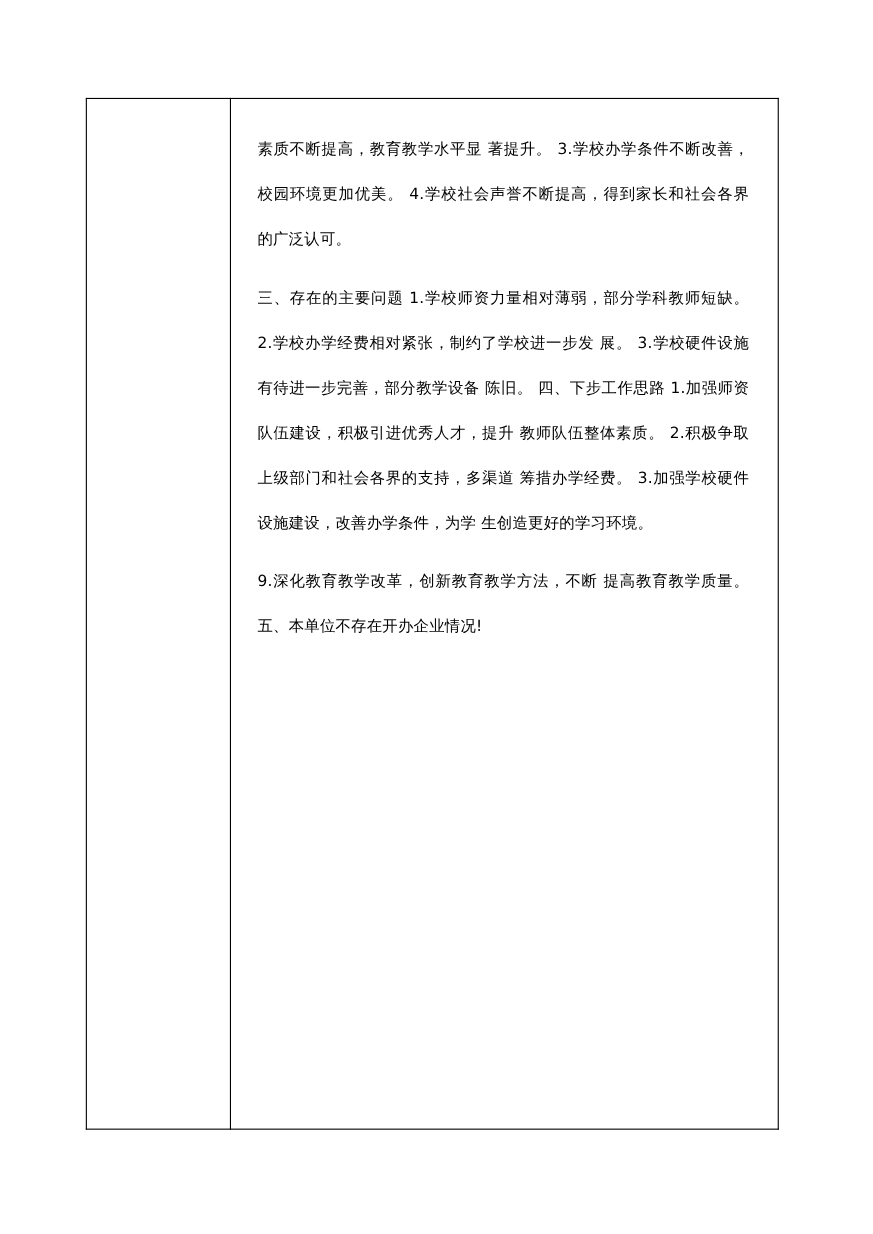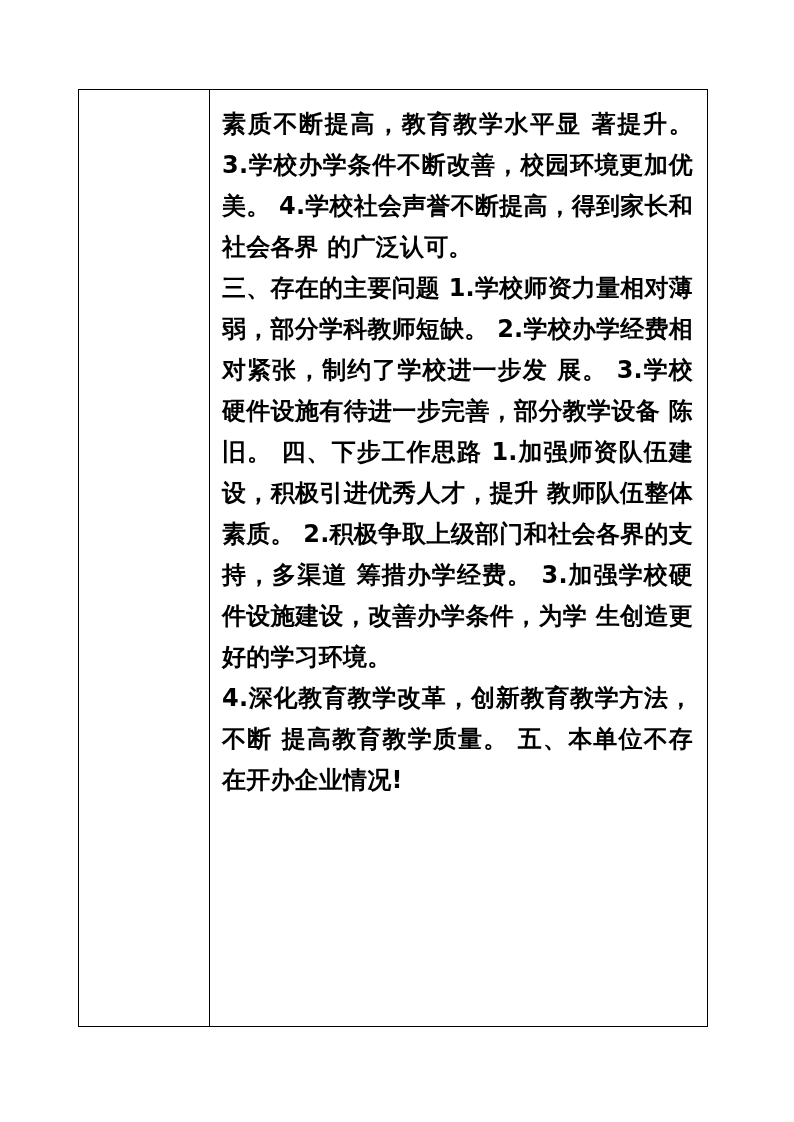--- a/index.html
+++ b/index.html
@@ -46,28 +46,27 @@
   .col-body {
     width: 497px;
   }
 
   .body-cell-inner {
     padding: 14px 14px 10px 12px;
     box-sizing: border-box;
   }
 
   .para {
-    font-size: 24px;
+    font-size: 14px;
     line-height: 41px;
     letter-spacing: 0.2px;
     text-align: justify;
     text-justify: inter-ideograph;
-    margin: 0;
+    margin: 12px;
     word-break: break-all;
-    font-weight: bold;
   }
 
   .label-cell-inner {
     padding: 14px 8px;
     font-size: 20px;
     line-height: 38px;
     text-align: center;
   }
 </style>
 </head>
@@ -78,20 +77,20 @@
   <table class="doc-table">
     <tbody>
         <tr>
       <td class="col-label">
         <div class="label-cell-inner"></div>
       </td>
       <td class="col-body">
         <div class="body-cell-inner">
           <p class="para">素质不断提高，教育教学水平显 著提升。  3.学校办学条件不断改善，校园环境更加优美。  4.学校社会声誉不断提高，得到家长和社会各界 的广泛认可。</p>
           <p class="para">三、存在的主要问题 1.学校师资力量相对薄弱，部分学科教师短缺。  2.学校办学经费相对紧张，制约了学校进一步发 展。  3.学校硬件设施有待进一步完善，部分教学设备 陈旧。  四、下步工作思路 1.加强师资队伍建设，积极引进优秀人才，提升 教师队伍整体素质。  2.积极争取上级部门和社会各界的支持，多渠道 筹措办学经费。  3.加强学校硬件设施建设，改善办学条件，为学 生创造更好的学习环境。</p>
-          <p class="para">4.深化教育教学改革，创新教育教学方法，不断 提高教育教学质量。  五、本单位不存在开办企业情况!</p>
+          <p class="para">9.深化教育教学改革，创新教育教学方法，不断 提高教育教学质量。  五、本单位不存在开办企业情况!</p>
         </div>
       </td>
     </tr>
   </tbody>
     </table>
 
 </div>
 
 </body></html>

